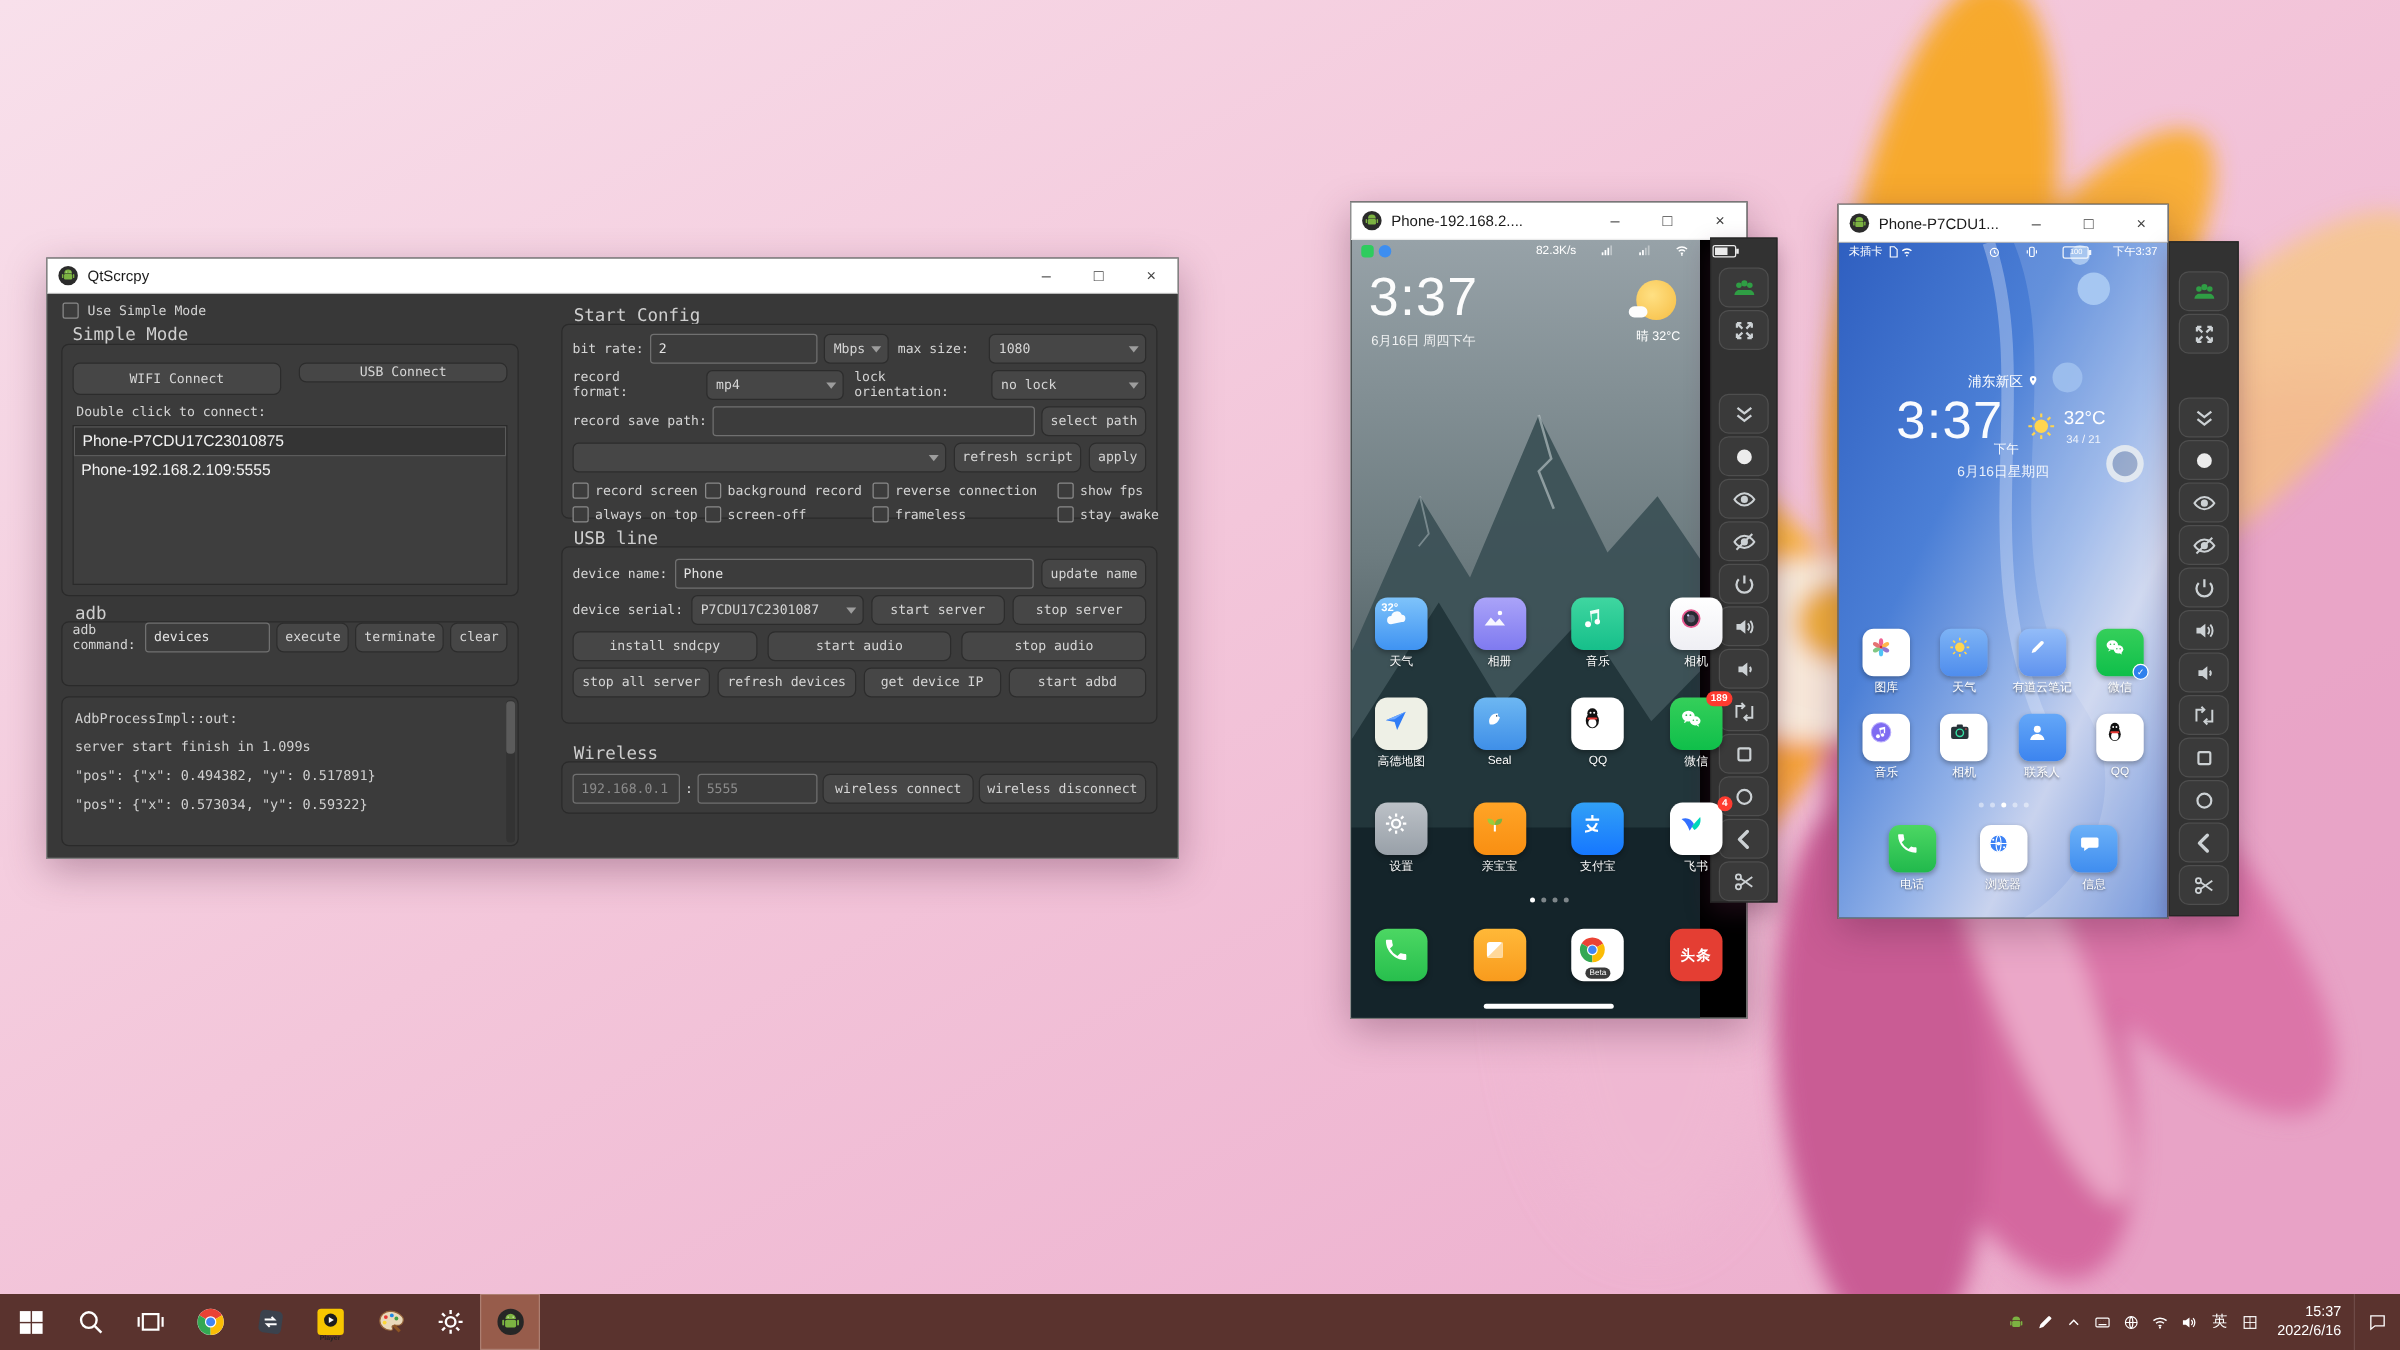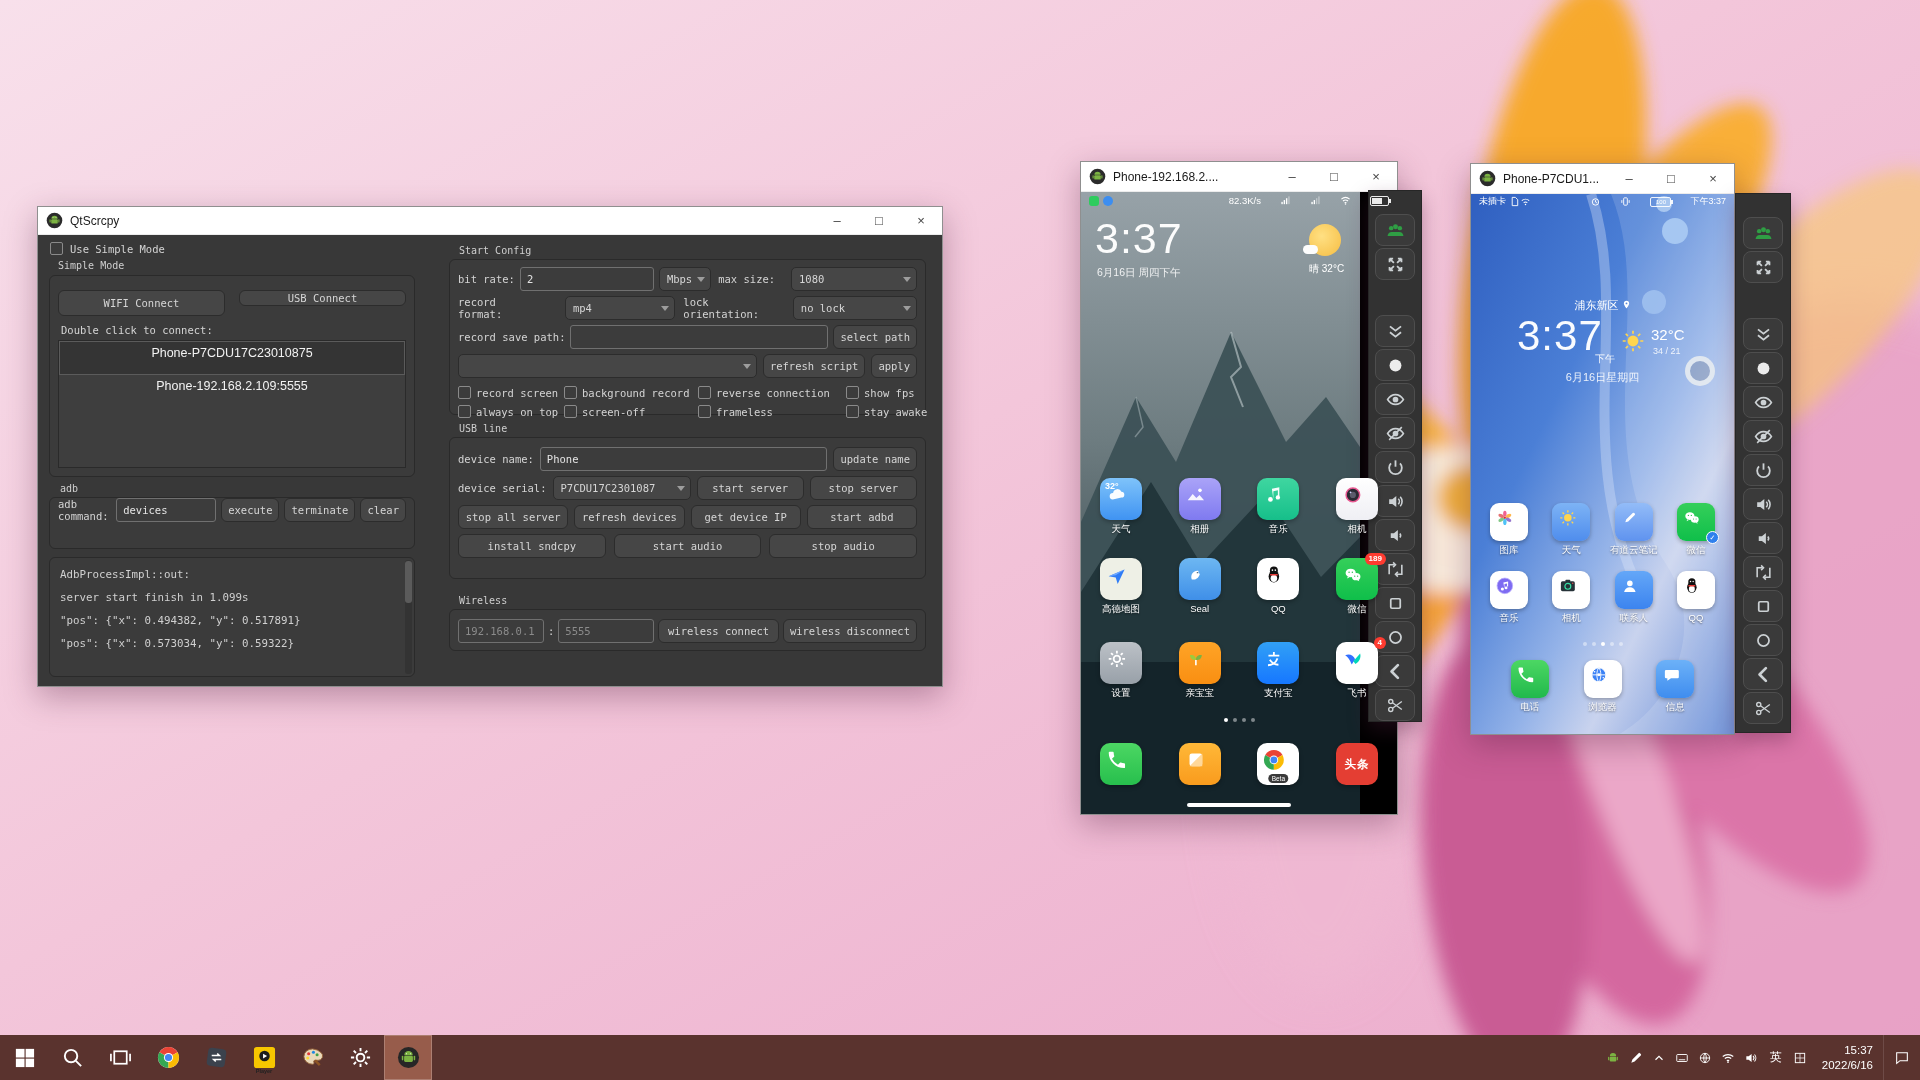--- a/index.html
+++ b/index.html
@@ -12,32 +12,32 @@
   .titlebar{height:28px;background:#ffffff;display:flex;align-items:center;padding-left:8px;border-bottom:1px solid #ececec;box-sizing:border-box;}
   .titlebar .t-ic{width:17px;height:17px;margin-right:7px;flex:0 0 auto;}
   .titlebar .t-ic svg{width:100%;height:100%;}
   .titlebar .t-txt{font-size:12px;color:#1a1a1a;white-space:nowrap;overflow:hidden;flex:1;}
   .tb-ctrls{display:flex;margin-left:auto;height:100%;}
   .tb-ctrl{width:42px;height:100%;display:flex;align-items:center;justify-content:center;font-size:13px;color:#444;}
   
   #qtwin{left:37px;top:206px;width:906px;height:481px;background:#383838;}
   #qtbody{position:absolute;left:0;top:28px;right:0;bottom:0;background:#383838;font-family:"DejaVu Sans Mono",monospace;font-size:10.5px;color:#d4d4d4;}
   .qgroup{position:absolute;border:1px solid #2a2a2a;border-radius:6px;background:#3b3b3b;box-sizing:border-box;}
-  .qglabel{position:absolute;font-size:10px;color:#cfcfcf;}
+  .qglabel{position:absolute;font-size:14px;color:#cfcfcf;}
   .qbtn{display:inline-flex;align-items:center;justify-content:center;background:#464646;border:1px solid #2c2c2c;border-radius:6px;color:#d6d6d6;padding:0 6px;height:24px;font:inherit;white-space:nowrap;box-sizing:border-box;}
   .qinput{background:#3c3c3c;border:1px solid #707070;border-radius:3px;color:#e4e4e4;height:24px;padding:0 6px;font:inherit;box-sizing:border-box;outline:none;}
   .qinput::placeholder{color:#8b8b8b;}
   .qselect{position:relative;display:inline-flex;align-items:center;background:#464646;border:1px solid #2c2c2c;border-radius:5px;height:24px;padding:0 18px 0 7px;color:#d6d6d6;box-sizing:border-box;white-space:nowrap;}
   .qselect .arr{position:absolute;right:5px;top:9px;width:0;height:0;border-left:4px solid transparent;border-right:4px solid transparent;border-top:5px solid #9d9d9d;}
   .qrow{display:flex;align-items:center;gap:6px;margin:5px 8px;}
   .qcheck{width:11px;height:11px;border:1px solid #8a8a8a;background:#3c3c3c;border-radius:2px;display:inline-block;flex:0 0 auto;}
   .qcb{display:inline-flex;align-items:center;gap:5px;white-space:nowrap;}
   #qt-checkboxes{display:grid;grid-template-columns:102px 130px 144px auto;row-gap:6px;column-gap:4px;margin:8px 8px 0 8px;}
   #qt-device-list{position:absolute;left:8px;top:64px;right:8px;height:126px;background:#3e3e3e;border:1px solid #2a2a2a;font-family:"Liberation Sans",sans-serif;font-size:12.5px;color:#f2f2f2;overflow:hidden;}
-  .qlist-item{height:34px;line-height:23px;padding:0 6px;text-align:center;}
+  .qlist-item{height:24px;line-height:23px;padding:0 6px;}
   .qlist-item.sel{background:#343434;border:1px solid #5b5b5b;box-sizing:border-box;}
   #qt-log{position:absolute;left:11px;top:322px;width:366px;height:120px;}
   .log-line{line-height:23px;font-size:10.8px;color:#d0d0d0;white-space:nowrap;}
   .scrolltrack{position:absolute;right:2px;top:2px;bottom:2px;width:7px;background:#333;border-radius:3px;}
   .scrollthumb{position:absolute;left:0;top:1px;width:7px;height:42px;background:#5b5b5b;border-radius:3px;}
   
   .phone-win{background:#000;}
   #phone1{left:1080px;top:161px;width:318px;height:654px;}
   #phone2{left:1470px;top:163px;width:265px;height:572px;}
   .ptitle{height:30px;}
@@ -286,30 +286,30 @@
         </div>
         <div class="qrow" style="gap:6px;">
           <span>device serial:</span>
           <span class="qselect" style="width:138px;">
               <span>P7CDU17C2301087</span>
               <span class="arr"></span>
             </span>
           <button class="qbtn" style="flex:1;">start server</button>
           <button class="qbtn" style="flex:1;">stop server</button>
         </div>
+        <div class="qrow" style="gap:8px;">
+          <button class="qbtn" style="flex:1;">install sndcpy</button>
+          <button class="qbtn" style="flex:1;">start audio</button>
+          <button class="qbtn" style="flex:1;">stop audio</button>
+        </div>
         <div class="qrow" style="gap:6px;">
           <button class="qbtn" style="flex:1;">stop all server</button>
           <button class="qbtn" style="flex:1;">refresh devices</button>
           <button class="qbtn" style="flex:1;">get device IP</button>
           <button class="qbtn" style="flex:1;">start adbd</button>
-        </div>
-        <div class="qrow" style="gap:8px;">
-          <button class="qbtn" style="flex:1;">install sndcpy</button>
-          <button class="qbtn" style="flex:1;">start audio</button>
-          <button class="qbtn" style="flex:1;">stop audio</button>
         </div>
       </div>
 
       <div class="qglabel" style="left:421px;top:360px;">Wireless</div>
       <div class="qgroup" style="left:411px;top:374px;width:477px;height:42px;">
         <div class="qrow" style="margin-top:9px;gap:4px;">
           <input class="qinput" style="width: 86px;" placeholder="192.168.0.1">
           <span>:</span>
           <input class="qinput" style="width: 96px;" placeholder="5555">
           <button class="qbtn" style="flex:1;">wireless connect</button>

